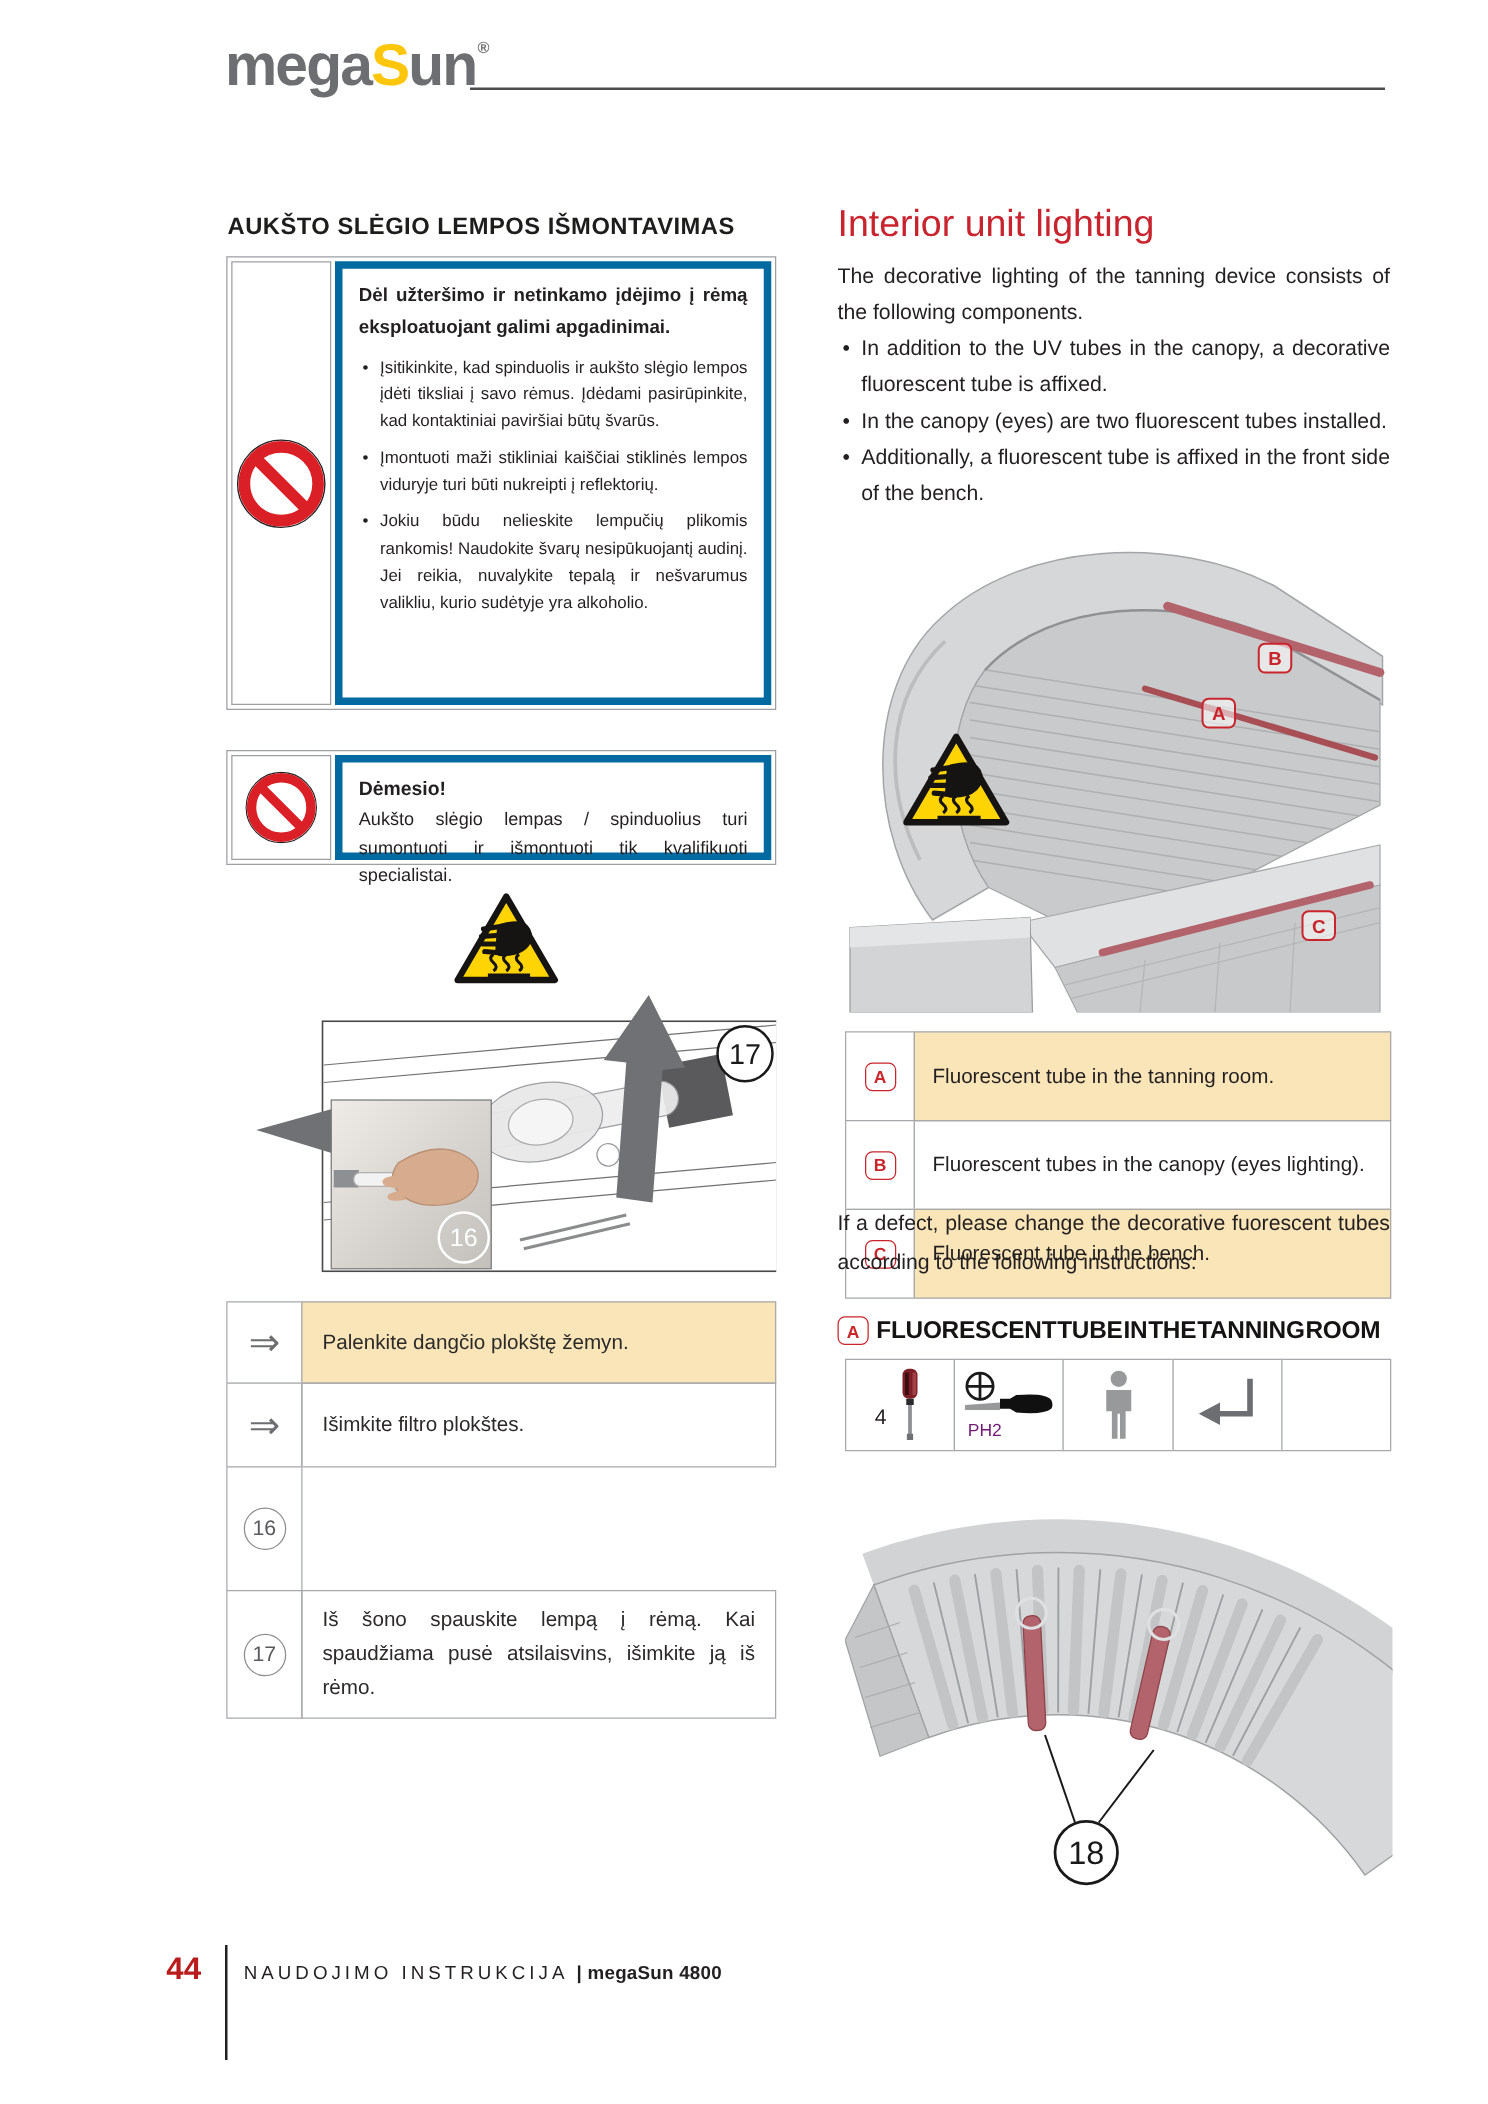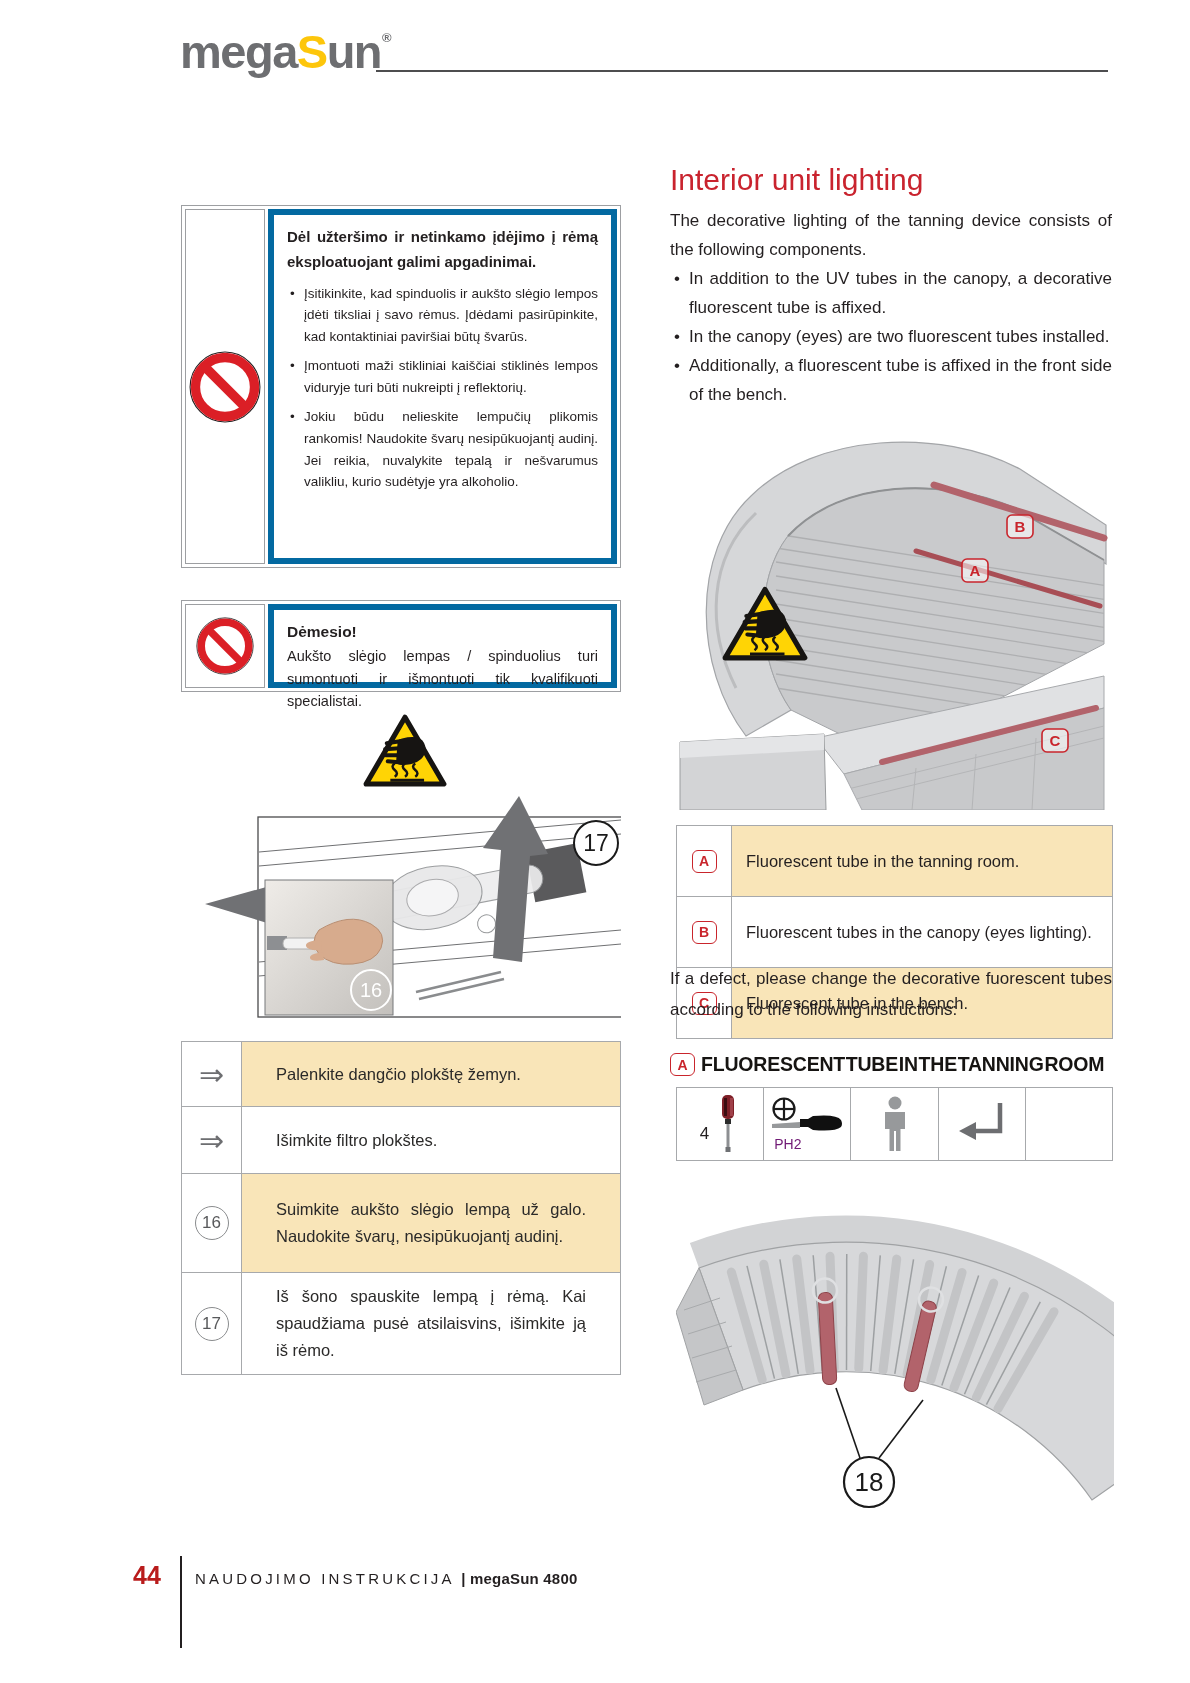--- a/index.html
+++ b/index.html
@@ -24,21 +24,21 @@
   .wb-bullet{position:relative;padding-left:17px;font-size:13.5px;line-height:1.6;text-align:justify;margin-top:8px;}
   .wb-bullet::before{content:"•";position:absolute;left:3px;}
   .wb2-title{font-weight:bold;font-size:15.5px;line-height:1.5;}
   .wb2-text{font-size:14.5px;line-height:1.55;margin-top:2px;text-align:justify;}
 
   .fig-left{position:absolute;left:105px;top:700px;width:440px;height:335px;}
 
   .steps{position:absolute;left:105px;top:1042px;width:440px;}
   .step-row{display:flex;margin-top:-1px;}
   .step-marker{flex:0 0 61px;border:1px solid #a7a9ac;background:#fff;display:flex;align-items:center;justify-content:center;box-sizing:border-box;}
-  .step-text{flex:1;border:1px solid #a7a9ac;margin-left:-1px;padding:8px 34px;font-size:16.5px;line-height:1.62;display:flex;align-items:center;box-sizing:border-box;color:#2b2a29;}
+  .step-text{flex:1;border:1px solid #a7a9ac;margin-left:-1px;padding:8px 16px;font-size:16.5px;line-height:1.62;display:flex;align-items:center;box-sizing:border-box;color:#2b2a29;}
   .step-text>span{display:block;width:100%;text-align:justify;}
   .step-row.hl .step-text{background:#f9e5b8;}
   .step-row:nth-child(1) .step-text,.step-row:nth-child(1) .step-marker{min-height:66px;}
   .step-row:nth-child(2) .step-text,.step-row:nth-child(2) .step-marker{min-height:68px;}
   .step-row:nth-child(3) .step-text,.step-row:nth-child(3) .step-marker{min-height:100px;}
   .step-row:nth-child(4) .step-text,.step-row:nth-child(4) .step-marker{min-height:103px;}
   .arrow-marker{font-size:30px;color:#6d6e71;}
   .circ-marker{width:34px;height:34px;border:1.6px solid #8a8c8e;border-radius:50%;color:#58595b;font-size:17px;display:flex;align-items:center;justify-content:center;box-sizing:border-box;}
 
   
@@ -104,20 +104,21 @@
       <path d="M40 93 h46" stroke="#161412" stroke-width="4"></path>
     </symbol>
   </defs>
 </svg>
 
 <div class="page">
 
   <div class="logo"><span>mega</span><span class="s">S</span><span>un</span><span class="reg">®</span></div>
   <div class="header-line"></div>
 
+  <div class="lc-heading">AUKŠTO SLĖGIO LEMPOS IŠMONTAVIMAS</div>
 
   <div class="warnbox" id="warnbox1">
     <div class="icon-cell">
       <svg width="72" height="72">
           <use href="#prohib" width="72" height="72"></use>
         </svg>
     </div>
     <div class="text-cell">
       <div class="wb-intro">Dėl užteršimo ir netinkamo įdėjimo į rėmą eksploatuojant galimi apgadinimai.</div>
       <div class="wb-bullet">Įsitikinkite, kad spinduolis ir aukšto slėgio lempos įdėti tiksliai į savo rėmus. Įdėdami pasirūpinkite, kad kontaktiniai paviršiai būtų švarūs.</div>
@@ -198,23 +199,20 @@
       <div class="step-marker">
           <span class="arrow-marker">⇒</span>
         </div>
       <div class="step-text">
           <span>Išimkite filtro plokštes.</span>
         </div>
     </div>
     <div class="step-row hl">
       <div class="step-marker">
           <span class="circ-marker">16</span>
-        </div>
-      <div class="step-text">
-          <span>Suimkite aukšto slėgio lempą už galo. Naudokite švarų, nesipūkuojantį audinį.</span>
         </div>
     </div>
     <div class="step-row">
       <div class="step-marker">
           <span class="circ-marker">17</span>
         </div>
       <div class="step-text">
           <span>Iš šono spauskite lempą į rėmą. Kai spaudžiama pusė atsilaisvins, išimkite ją iš rėmo.</span>
         </div>
     </div>

